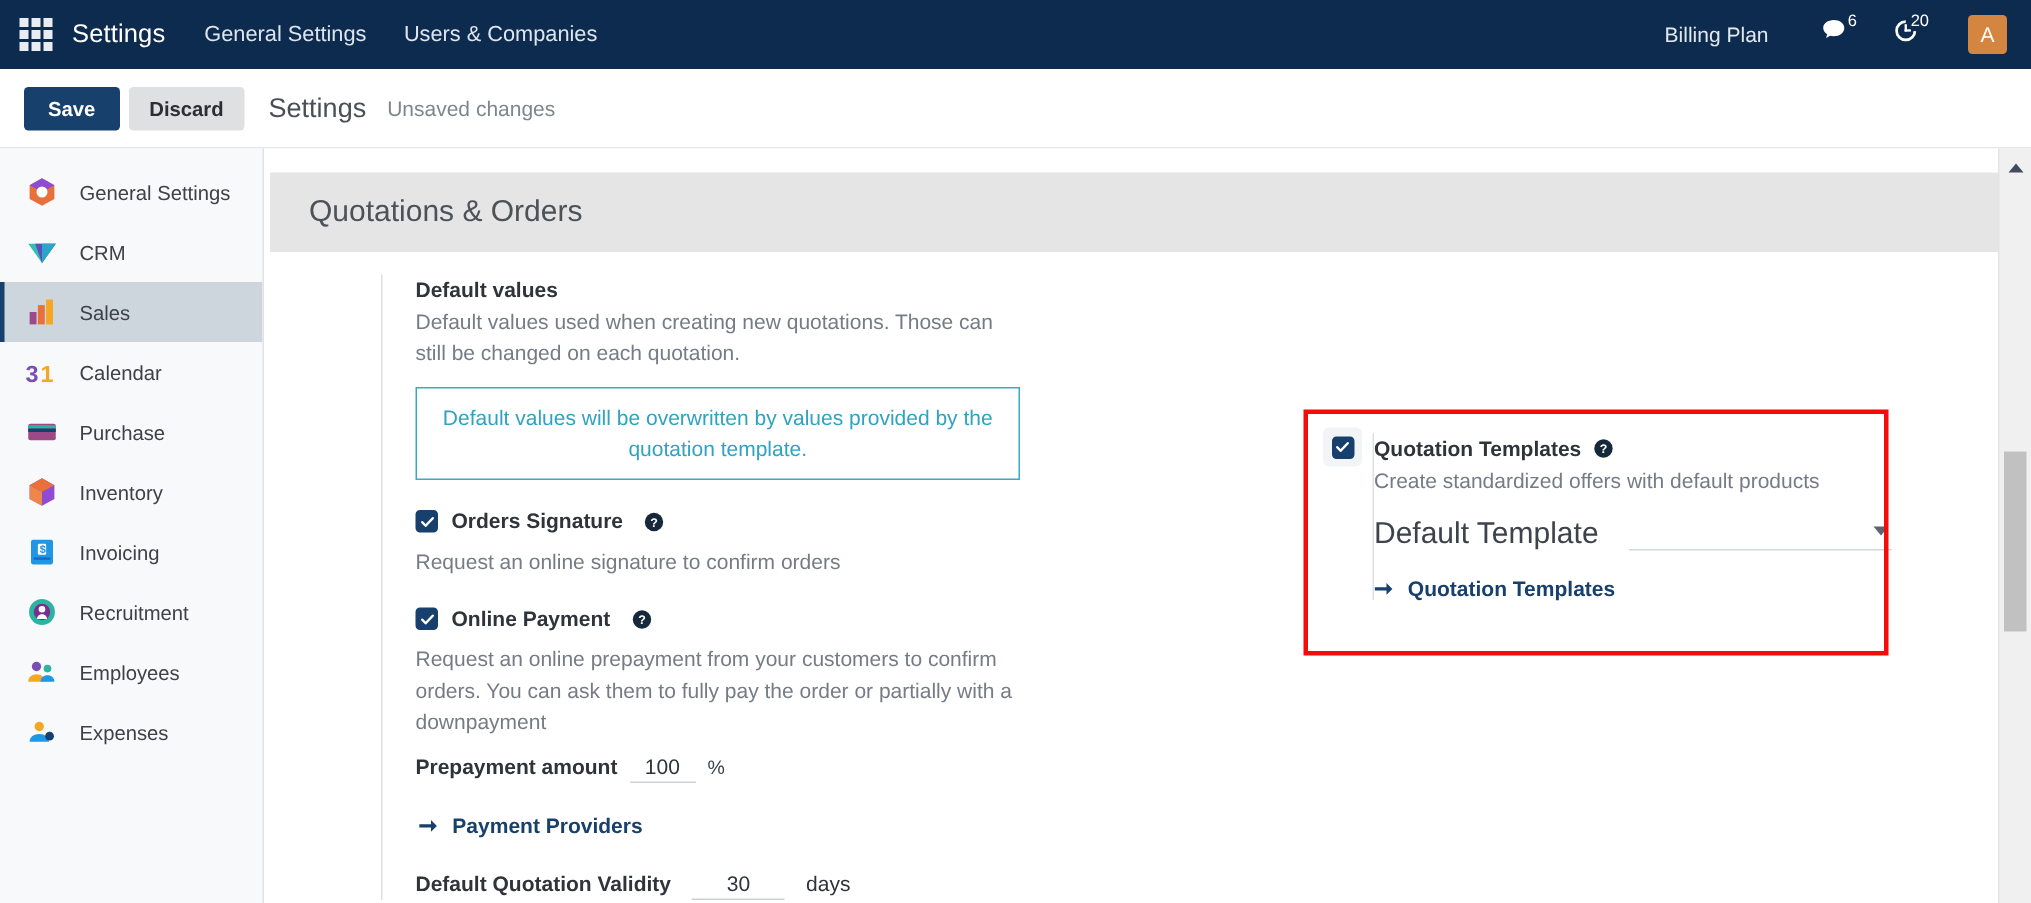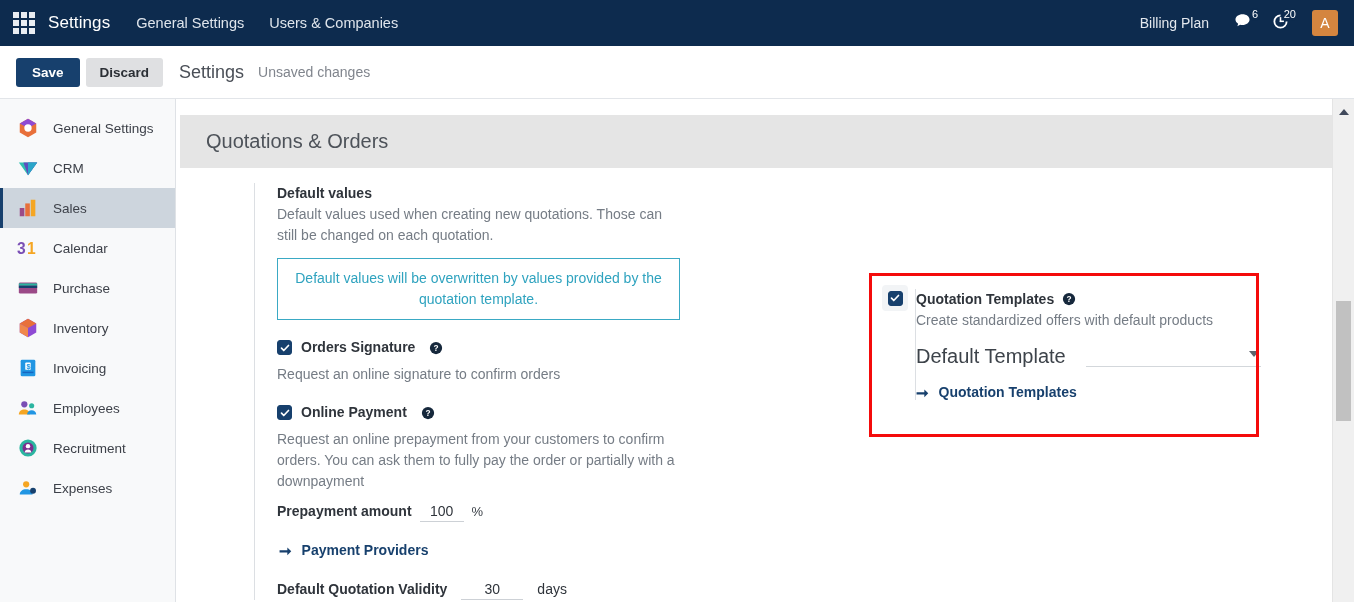--- a/index.html
+++ b/index.html
@@ -35,21 +35,21 @@
     margin-right: 26px; letter-spacing: .1px;
     white-space: nowrap;
   }
   .nav-link {
     font-size: 14.5px; color: #dfe5ec;
     margin-right: 25px; white-space: nowrap;
     cursor: pointer;
   }
   .nav-right {
     margin-left: auto; display: flex; align-items: center;
-    padding-right: 10px; gap: 4px;
+    padding-right: 10px; gap: 14px;
   }
   .nav-right .billing {
     font-size: 14px; color: #e3e8ee; margin-right: 12px;
     white-space: nowrap; cursor: pointer;
   }
   .nav-icon-wrap {
     position: relative; width: 34px; height: 34px;
     display: flex; align-items: center; justify-content: center;
     cursor: pointer;
   }
@@ -466,39 +466,39 @@
         <text x="10.3" y="13" font-family="Liberation Sans, sans-serif" font-size="8" font-weight="bold" fill="#2196e3">$</text>
         <rect x="6" y="16" width="12" height="1.6" fill="#1565c0"></rect>
       </svg>
     </span>
     <span class="lbl">Invoicing</span>
   </div>
 
   <div class="side-item">
     <span class="ico">
       <svg width="22" height="22" viewBox="0 0 24 24">
+        <circle cx="12" cy="12" r="9.4" fill="#2bb5a0"></circle>
+        <circle cx="12" cy="12" r="6" fill="#7a2f8f"></circle>
+        <circle cx="12" cy="10" r="2.4" fill="#ffffff"></circle>
+        <path d="M8.4 17c0-2 1.6-3.3 3.6-3.3s3.6 1.3 3.6 3.3z" fill="#ffffff"></path>
+      </svg>
+    </span>
+    <span class="lbl">Recruitment</span>
+  </div>
+
+  <div class="side-item">
+    <span class="ico">
+      <svg width="22" height="22" viewBox="0 0 24 24">
         <circle cx="8" cy="8" r="3.4" fill="#7a4fb5"></circle>
         <path d="M2 19c0-3.3 2.7-5.4 6-5.4s6 2.1 6 5.4z" fill="#f5a623"></path>
         <circle cx="16" cy="9.5" r="2.8" fill="#2bb5a0"></circle>
         <path d="M11 19c0-2.8 2.2-4.6 5-4.6s5 1.8 5 4.6z" fill="#2196e3"></path>
       </svg>
     </span>
     <span class="lbl">Employees</span>
-  </div>
-
-  <div class="side-item">
-    <span class="ico">
-      <svg width="22" height="22" viewBox="0 0 24 24">
-        <circle cx="12" cy="12" r="9.4" fill="#2bb5a0"></circle>
-        <circle cx="12" cy="12" r="6" fill="#7a2f8f"></circle>
-        <circle cx="12" cy="10" r="2.4" fill="#ffffff"></circle>
-        <path d="M8.4 17c0-2 1.6-3.3 3.6-3.3s3.6 1.3 3.6 3.3z" fill="#ffffff"></path>
-      </svg>
-    </span>
-    <span class="lbl">Recruitment</span>
   </div>
 
   <div class="side-item">
     <span class="ico">
       <svg width="22" height="22" viewBox="0 0 24 24">
         <circle cx="10" cy="8" r="3.4" fill="#f5a623"></circle>
         <path d="M3 19c0-3.4 3-5.6 7-5.6s7 2.2 7 5.6z" fill="#2196e3"></path>
         <circle cx="17.5" cy="15" r="3.2" fill="#16416e"></circle>
       </svg>
     </span>

